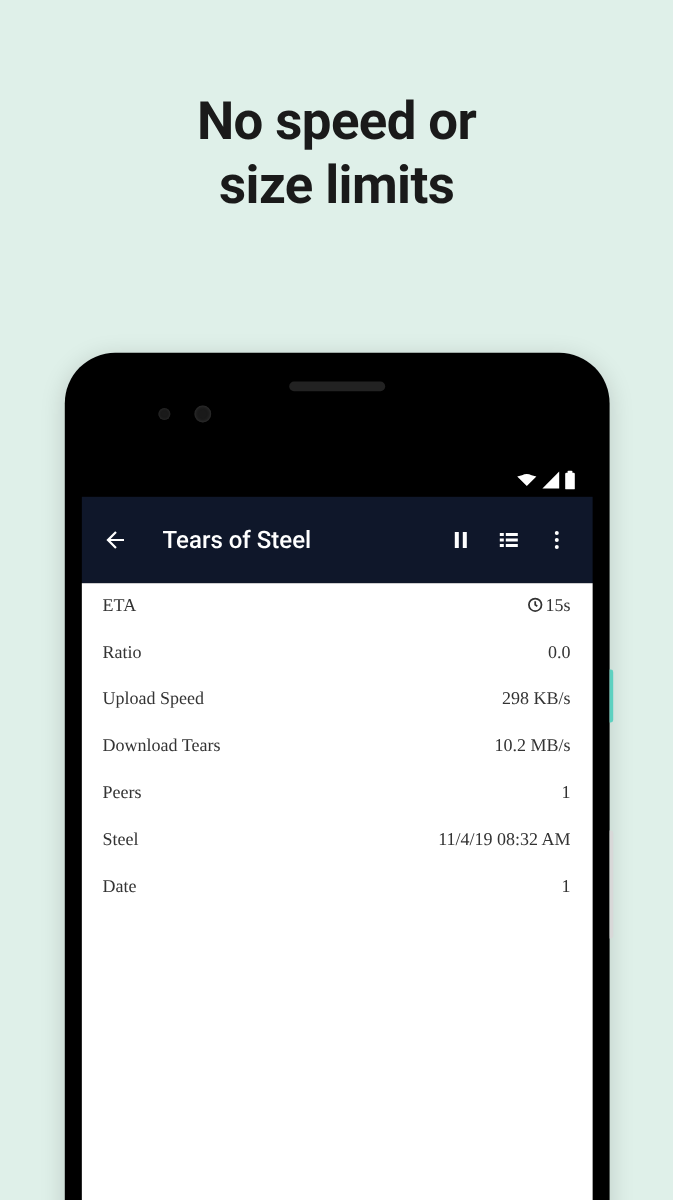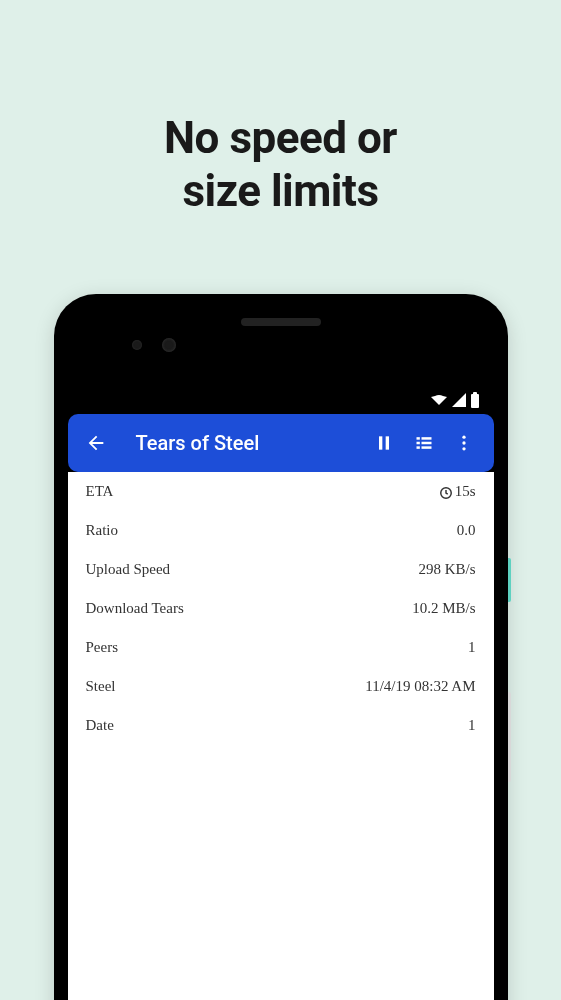--- a/index.html
+++ b/index.html
@@ -14,21 +14,21 @@
       font-family: -apple-system, BlinkMacSystemFont, 'Segoe UI', Roboto, sans-serif;
       overflow: hidden;
       position: relative;
     }
     .headline {
       text-align: center;
       font-size: 44px;
       font-weight: 700;
       color: #1a1a1a;
       line-height: 1.2;
-      padding-top: 112px;
+      padding-top: 75px;
       letter-spacing: -0.5px;
     }
     .phone-wrapper {
       position: absolute;
       left: 50%;
       transform: translateX(-50%);
       top: 294px;
     }
     .phone {
       width: 454px;
@@ -106,27 +106,26 @@
       align-items: flex-end;
       padding: 0 14px 6px 0;
       gap: 2px;
     }
     .status-icons {
       display: flex;
       align-items: center;
       gap: 3px;
     }
     .app-bar {
-      height: 58px;
-      background: #1d4ed8;
+      height: 72px;
+      background: #0f172a;
       display: flex;
       align-items: center;
       padding: 0 10px 0 16px;
       color: #fff;
-      border-radius: 10px;
     }
     .back-arrow {
       width: 24px;
       height: 24px;
       display: flex;
       align-items: center;
       justify-content: center;
       cursor: pointer;
     }
     .app-title {
@@ -156,21 +155,21 @@
       font-size: 15px;
       color: #333;
       font-family: Liberation Serif, serif;
     }
     .row-label {
       color: #333;
     }
     .row-value {
       color: #333;
       display: flex;
-      align-items: flex-end;
+      align-items: flex-start;
       gap: 2px;
     }
     .clock-icon {
       display: inline-flex;
       align-items: center;
     }
   </style>
 </head>
 <body>
 

